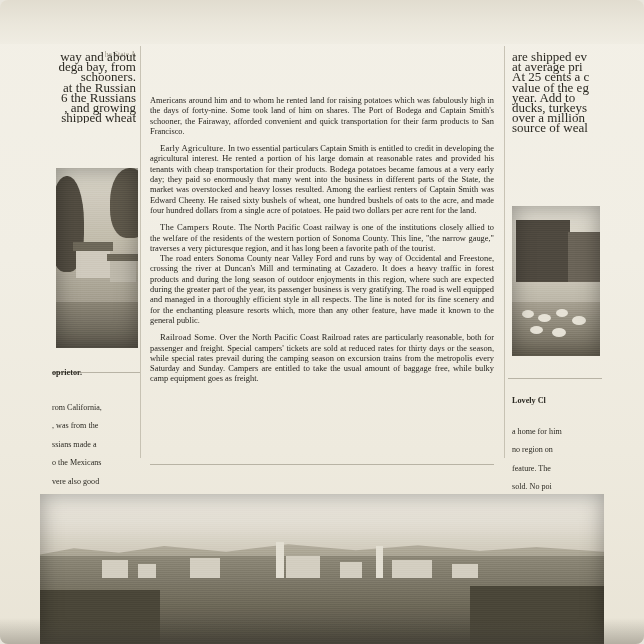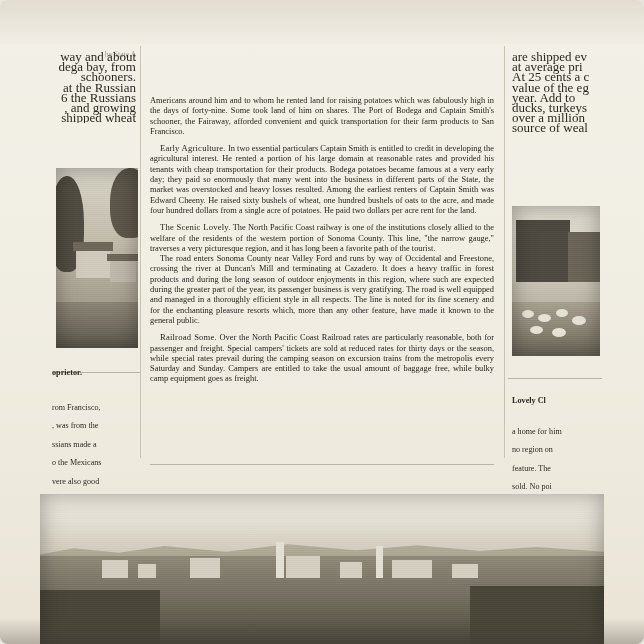--- a/index.html
+++ b/index.html
@@ -238,39 +238,39 @@
       <div class="pl-house" style="left:54px; top:92px; width:26px; height:22px; background:#bdb8ab;"></div>
       <div class="pl-roof" style="left:51px; top:86px; width:32px; height:7px;"></div>
       <div class="pl-ground"></div>
       <div class="photo-grain"></div>
       <div class="photo-vig"></div>
     </div>
 
     <div class="side-col side-left-lower">
       <p class="caption">oprietor.</p>
       <div style="height:8px"></div>
-      <p>rom Francisco,</p>
+      <p>rom California,</p>
       <p>, was from the</p>
       <p>ssians made a</p>
       <p>o the Mexicans</p>
       <p>vere also good</p>
     </div>
 
     <div class="center-col">
       <p class="first">Americans around him and to whom he rented land for raising potatoes which was fabulously high in the days of forty-nine. Some took land of him on shares. The Port of Bodega and Captain Smith's schooner, the Fairaway, afforded convenient and quick transportation for their farm products to San Francisco.</p>
       <div class="gap"></div>
 
       <p>
         <span class="run-in">Early Agriculture.</span>
         <span>In two essential particulars Captain Smith is entitled to credit in developing the agricultural interest. He rented a portion of his large domain at reasonable rates and provided his tenants with cheap transportation for their products. Bodega potatoes became famous at a very early day; they paid so enormously that many went into the business in different parts of the State, the market was overstocked and heavy losses resulted. Among the earliest renters of Captain Smith was Edward Cheeny. He raised sixty bushels of wheat, one hundred bushels of oats to the acre, and made four hundred dollars from a single acre of potatoes. He paid two dollars per acre rent for the land.</span>
       </p>
       <div class="gap"></div>
 
       <p>
-        <span class="run-in">The Scenic Lovely.</span>
+        <span class="run-in">The Campers Route.</span>
         <span>The North Pacific Coast railway is one of the institutions closely allied to the welfare of the residents of the western portion of Sonoma County. This line, "the narrow gauge," traverses a very picturesque region, and it has long been a favorite path of the tourist.</span>
       </p>
 
       <p>
         <span>The road enters Sonoma County near Valley Ford and runs by way of Occidental and Freestone, crossing the river at Duncan's Mill and terminating at Cazadero. It does a heavy traffic in forest products and during the long season of outdoor enjoyments in this region, where such are expected during the greater part of the year, its passenger business is very gratifying. The road is well equipped and managed in a thoroughly efficient style in all respects. The line is noted for its fine scenery and for the enchanting pleasure resorts which, more than any other feature, have made it known to the general public.</span>
       </p>
       <div class="gap"></div>
 
       <p>
         <span class="run-in">Railroad Some.</span>

